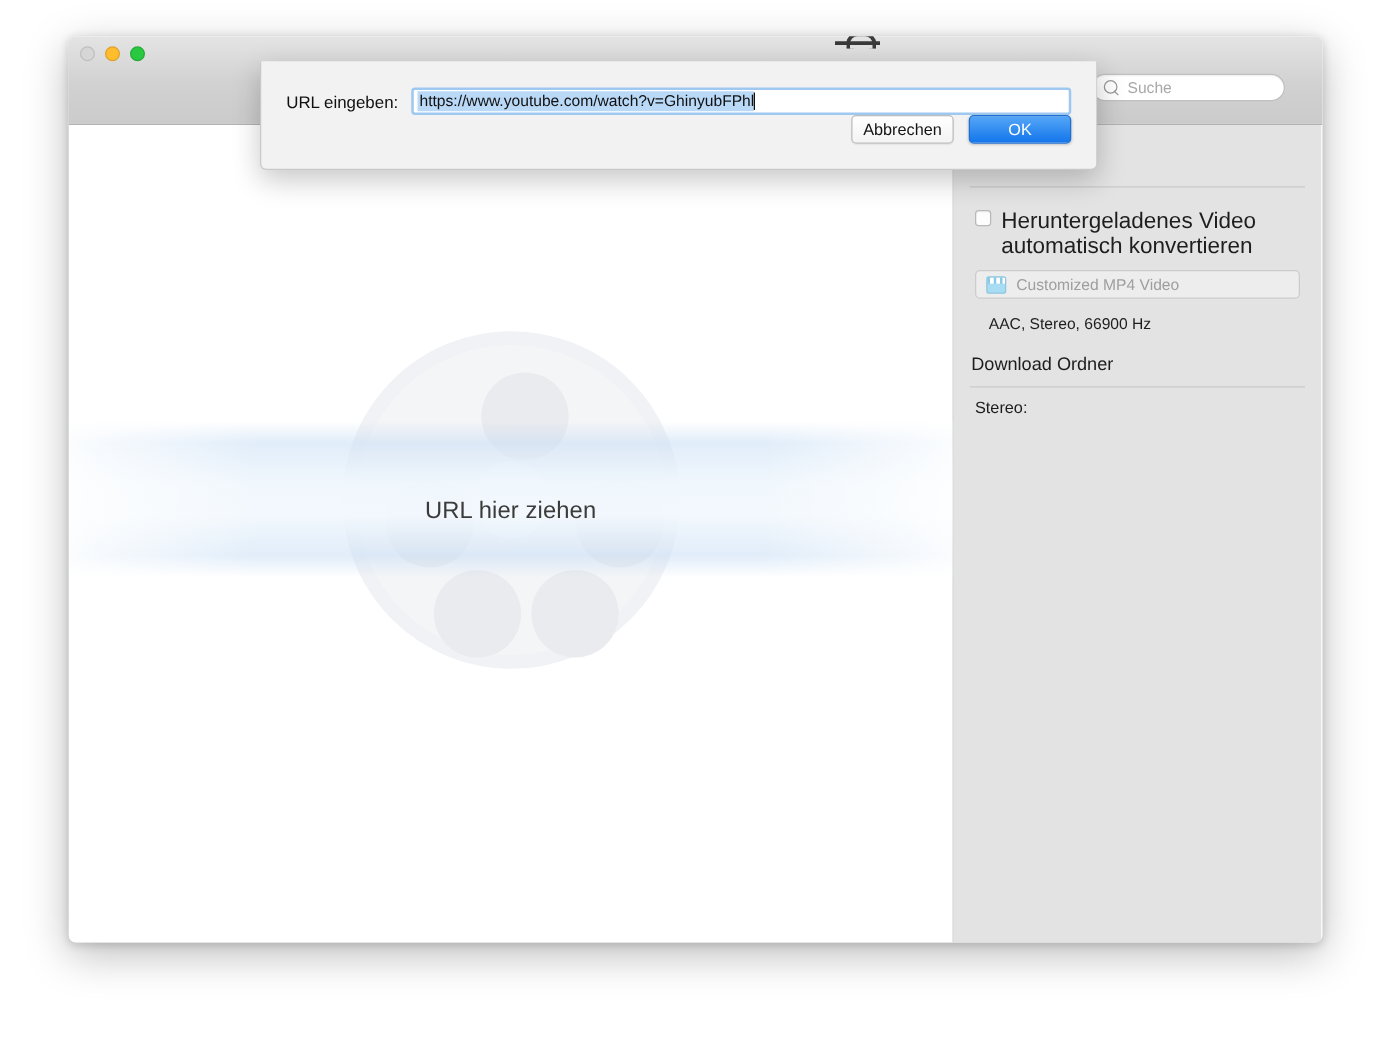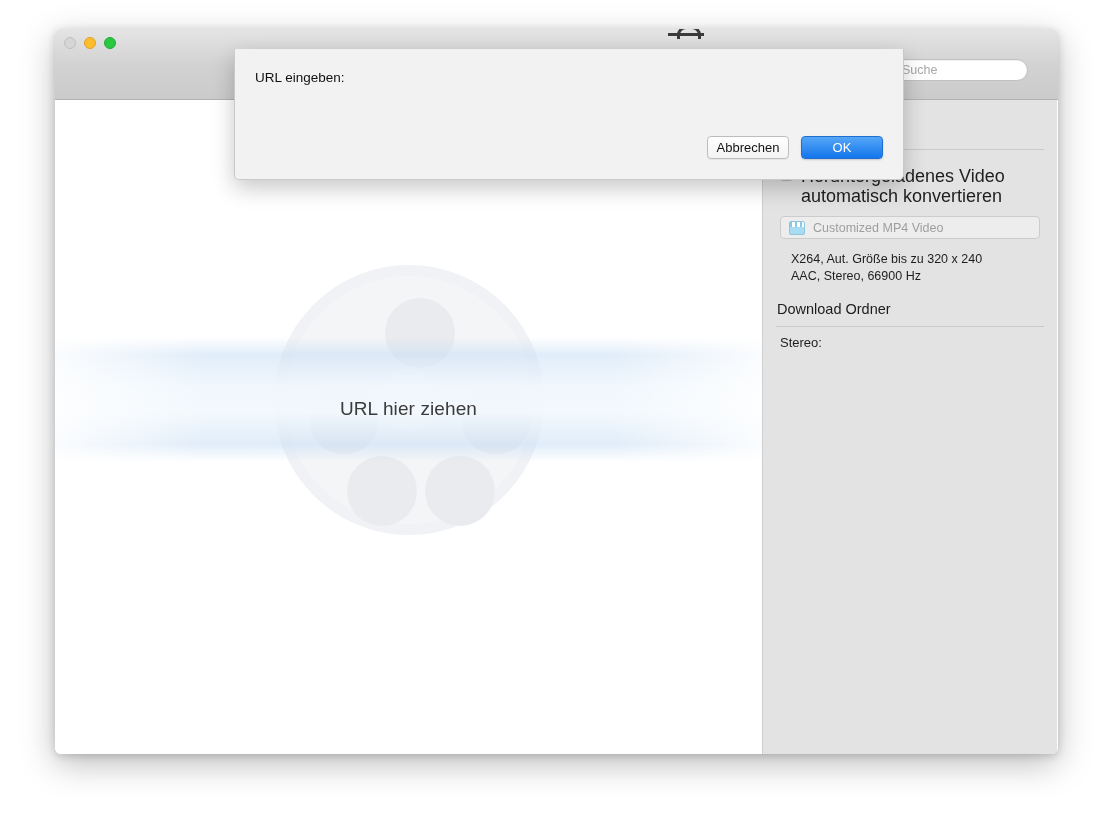--- a/index.html
+++ b/index.html
@@ -251,22 +251,22 @@
   .stepper i {
     display:block; width: 0; height: 0; margin: 0 auto;
     border-left: 4px solid transparent; border-right: 4px solid transparent;
   }
   .stepper i.up   { border-bottom: 4.5px solid #4a4a4a; }
   .stepper i.down { border-top: 4.5px solid #4a4a4a; }
 
   
   .sheet {
     position: absolute;
-    left: 234px; top: 49px;
-    width: 670px; height: 131px;
+    left: 208px; top: 49px;
+    width: 670px; height: 87px;
     background: #f2f2f2;
     border: 1px solid #c9c9c9;
     border-top: none;
     border-radius: 0 0 5px 5px;
     box-shadow: 0 8px 22px rgba(0,0,0,0.22);
     z-index: 40;
   }
   .sheet-row {
     display: flex; align-items: center;
     padding: 21px 20px 0 20px;
@@ -370,38 +370,41 @@
           <span class="checkbox"></span>
           <span class="check-label">Heruntergeladenes Video automatisch konvertieren</span>
         </div>
 
         <div class="preset-box">
           <span class="clap-icon"></span>
           <span class="preset-label">Customized MP4 Video</span>
         </div>
 
         <div class="codec-lines">
-          <div>X264, Aut. Größe bis zu 320 x 240</div>
           <div>AAC, Stereo, 66900 Hz</div>
         </div>
 
         <div class="sb-section-title">Download Ordner</div>
         <div class="sb-divider"></div>
 
         <div class="ordner-row">
           <span class="ordner-label">Stereo:</span>
         </div>
       </div>
     </div>
 
   </div>
 
   <div class="sheet">
     <div class="sheet-row">
       <span class="sheet-label">URL eingeben:</span>
+      <span class="url-input">
+        <span class="url-text">https://www.youtube.com/watch?v=GhinyubFPhl</span>
+        <span class="caret"></span>
+      </span>
     </div>
     <div class="sheet-buttons">
       <span class="btn-cancel">
         <span>Abbrechen</span>
       </span>
       <span class="btn-ok">
         <span>OK</span>
       </span>
     </div>
   </div>

